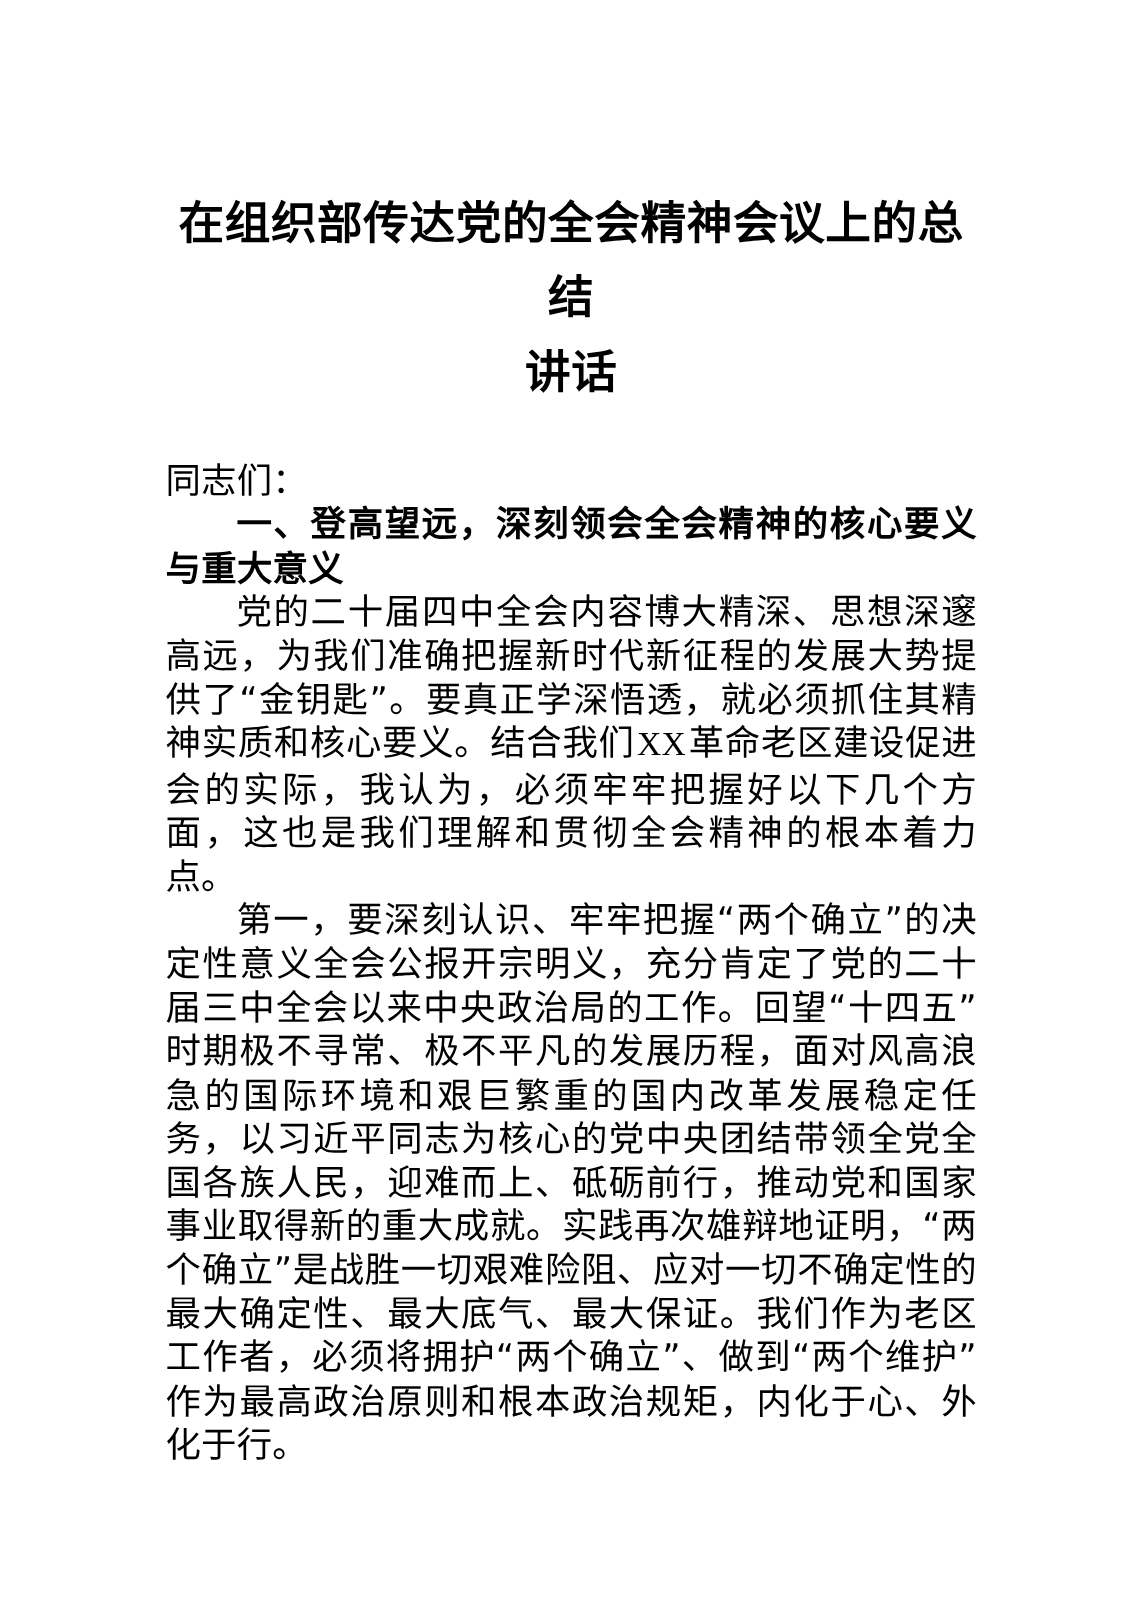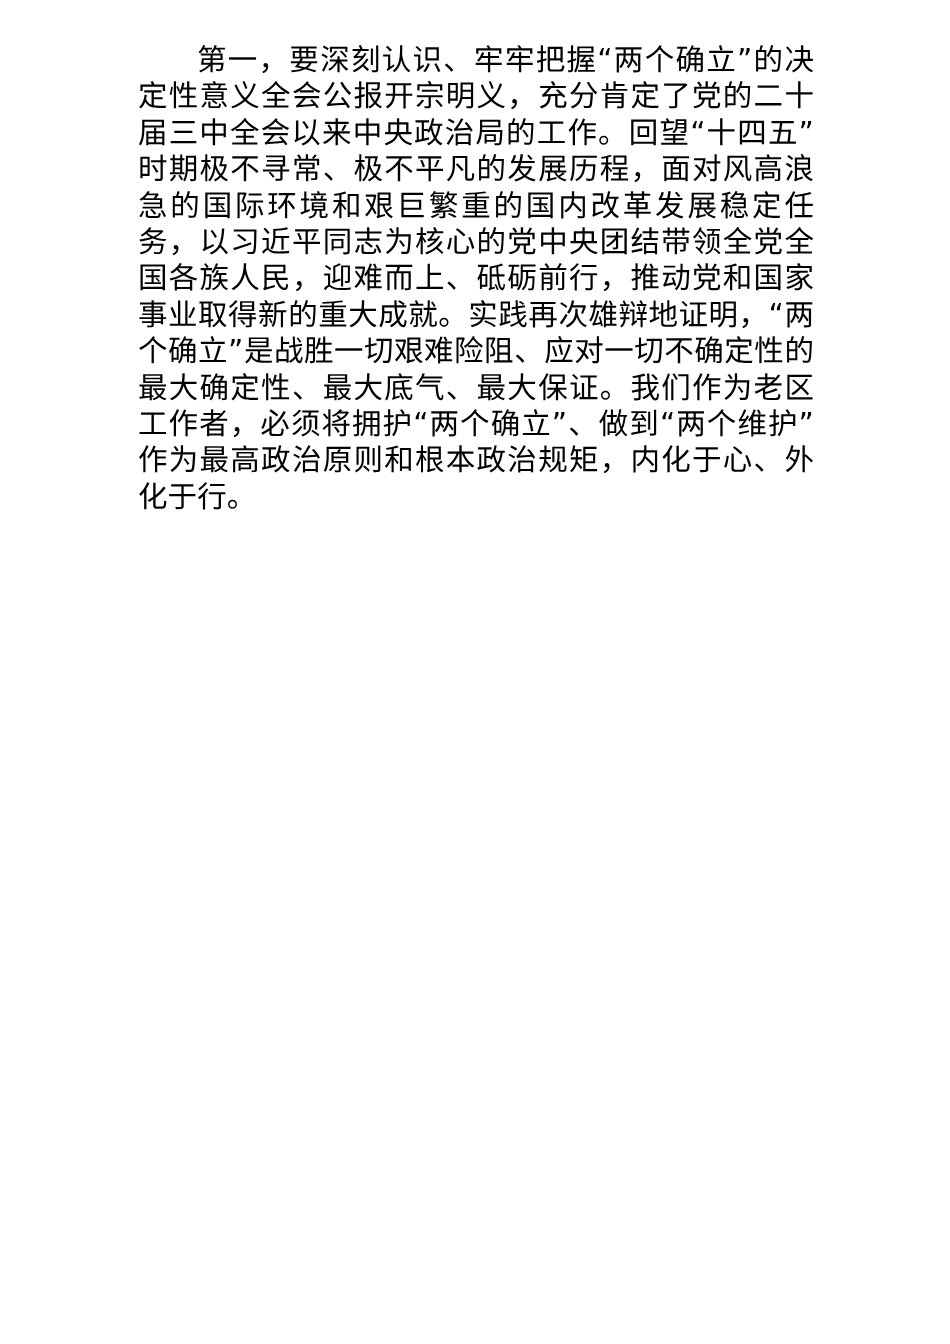--- a/index.html
+++ b/index.html
@@ -79,24 +79,31 @@
     padding: 0 2px;
   }
 </style>
 </head>
 <body>
 
 <div class="page">
 
   <div class="doc-body">
 
+    <h1 class="doc-title">
+      <span>在组织部传达党的全会精神会议上的总结</span><br>
+      <span>讲话</span>
+    </h1>
 
     <div class="title-gap"></div>
 
+    <p class="para noindent">同志们：</p>
 
 
+    <p class="para heading">一、登高望远，深刻领会全会精神的核心要义与重大意义</p>
 
+    <p class="para indent"><span>党的二十届四中全会内容博大精深、思想深邃高远，为我们准确把握新时代新征程的发展大势提供了“金钥匙”。要真正学深悟透，就必须抓住其精神实质和核心要义。结合我们</span><span class="latin">XX</span><span>革命老区建设促进会的实际，我认为，必须牢牢把握好以下几个方面，这也是我们理解和贯彻全会精神的根本着力点。</span></p>
 
     <p class="para indent">第一，要深刻认识、牢牢把握“两个确立”的决定性意义全会公报开宗明义，充分肯定了党的二十届三中全会以来中央政治局的工作。回望“十四五”时期极不寻常、极不平凡的发展历程，面对风高浪急的国际环境和艰巨繁重的国内改革发展稳定任务，以习近平同志为核心的党中央团结带领全党全国各族人民，迎难而上、砥砺前行，推动党和国家事业取得新的重大成就。实践再次雄辩地证明，“两个确立”是战胜一切艰难险阻、应对一切不确定性的最大确定性、最大底气、最大保证。我们作为老区工作者，必须将拥护“两个确立”、做到“两个维护”作为最高政治原则和根本政治规矩，内化于心、外化于行。</p>
 
   </div>
 
 </div>
 
 </body></html>

